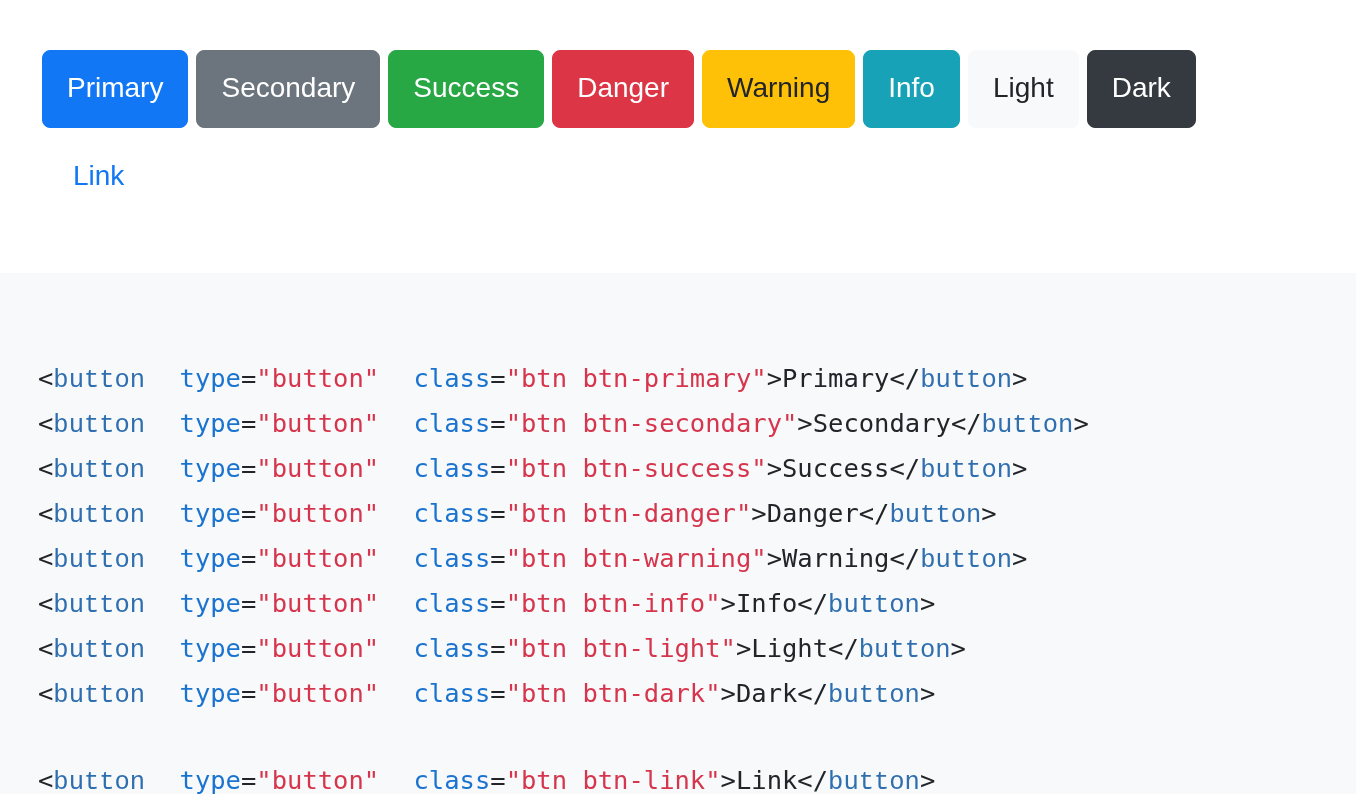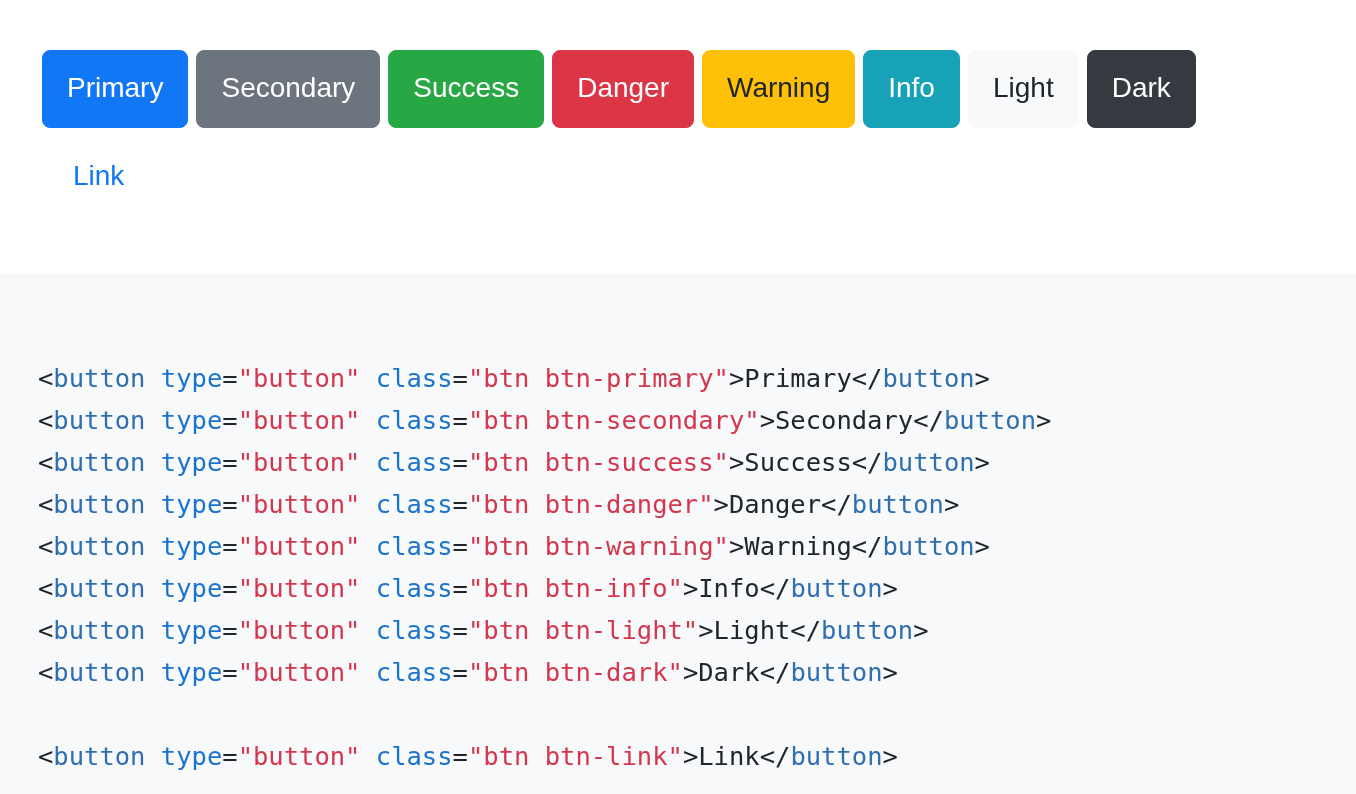--- a/index.html
+++ b/index.html
@@ -65,22 +65,22 @@
   pre.code {
     margin: 0;
     font-family: "DejaVu Sans Mono", "Liberation Mono", monospace;
     font-size: 25.5px;
     line-height: 42px;
     color: #212529;
     white-space: pre;
     letter-spacing: 0px;
   }
   .tok-punc { color: #212529; }
-  .tok-tag  { color: #2f6fb0; }
-  .tok-attr { color: #1a73cf; }
+  .tok-tag  { color: #2f6fb0; font-family: Liberation Mono, monospace; }
+  .tok-attr { color: #1a73cf; margin-left: 19px; }
   .tok-str  { color: #d6364d; }
   .tok-text { color: #212529; }
   .code-line { display: block; min-height: 42px; }
   .code-blank { display: block; height: 42px; }
 </style>
 </head>
 <body>
 
 <div class="preview">
   <div class="btn-row" id="btn-row">

